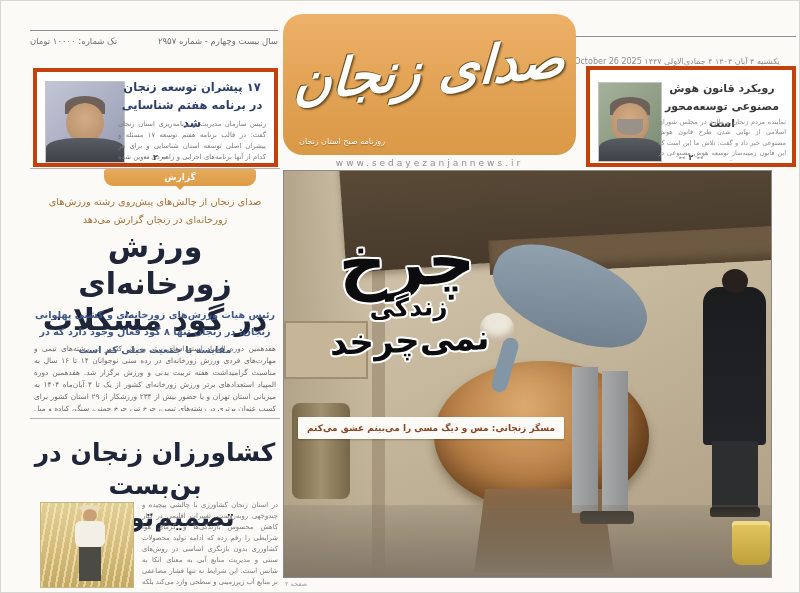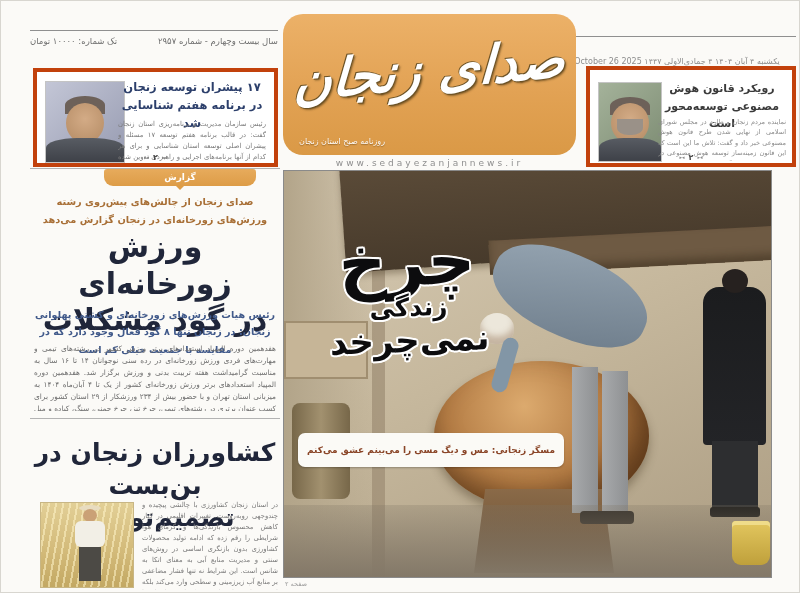--- a/index.html
+++ b/index.html
@@ -78,21 +78,21 @@
   .rule { border-top:1px solid #b3b3b3; }
   .rule-1 { left:30px; top:168px; width:250px; }
   .tab {
     left:104px; top:169px; width:152px; height:17px;
     background:linear-gradient(180deg,#e7ab5c,#dd9c47);
     border-radius:3px 3px 9px 9px; text-align:center;
     font-size:9px; color:#fff; line-height:17px; font-weight:bold;
   }
   .tab::after { content:""; position:absolute; left:50%; bottom:-4px; margin-left:-4px;
     border:4px solid transparent; border-top-color:#dd9c47; border-bottom:none; }
-  .kicker { text-align:center; font-weight:bold; color:#a86f36; }
+  .kicker { text-align:center; font-weight:normal; color:#a86f36; }
   .kicker-1 { left:32px; top:193px; width:246px; font-size:9.8px; line-height:1.85; }
   .head-big { text-align:center; font-weight:bold; color:#20263a; }
   .head-1 { left:32px; top:229px; width:246px; font-size:30px; line-height:1.22; letter-spacing:-.5px; }
   .sub-1 { left:32px; top:306px; width:246px; text-align:center; font-size:9.6px;
     font-weight:bold; color:#40598a; line-height:1.8; }
   .body-1 { left:34px; top:343px; width:242px; height:68px; font-size:7.4px;
     color:#6d6d6d; text-align:justify; line-height:1.63; overflow:hidden; }
   .m-rep { left:0; right:0; top:408px; }
   .rule-2 { left:30px; top:418px; width:250px; }
 
@@ -153,23 +153,23 @@
     background:linear-gradient(180deg,#e3c75f,#bfa03b); box-shadow:inset 0 4px 0 #efdc8a; }
   .ph-label { left:10px; top:27px; padding:3px 9px; background:#fdfdfa; border-radius:7px;
     font-size:9.5px; color:#2c2c2c; white-space:nowrap; box-shadow:0 1px 2px rgba(0,0,0,.25); }
   .ph-title { left:0; top:58px; width:248px; text-align:center; transform:rotate(-2deg);
     color:#0c0c0e; font-weight:bold;
     text-shadow:2px 0 #fff,-2px 0 #fff,0 2px #fff,0 -2px #fff,
       1.5px 1.5px #fff,-1.5px 1.5px #fff,1.5px -1.5px #fff,-1.5px -1.5px #fff; }
   .ph-t1 { font-size:66px; line-height:1.04; letter-spacing:-2px; }
   .ph-t2 { font-size:25px; line-height:1.1; margin-top:-4px; }
   .ph-t3 { font-size:34px; line-height:1.15; }
-  .ph-caption { left:14px; top:246px; padding:12px 9px; background:#fbfaf6; border-radius:7px;
+  .ph-caption { left:14px; top:246px; padding:6px 9px; background:#fbfaf6; border-radius:1px;
     font-size:9px; color:#8a4527; font-weight:bold; white-space:nowrap;
-    box-shadow:0 1px 2px rgba(0,0,0,.25);margin-top:16px; }
+    box-shadow:0 1px 2px rgba(0,0,0,.25); }
   .photo-ref-wrap { left:285px; top:580px; font-size:6.5px; color:#9a9a9a; }
 </style>
 </head>
 <body>
 
 <div id="paper">
 
   <div class="abs hdr-left">
     <span>سال بیست وچهارم - شماره ۲۹۵۷</span>
     <span>تک شماره: ۱۰۰۰۰ تومان</span>

